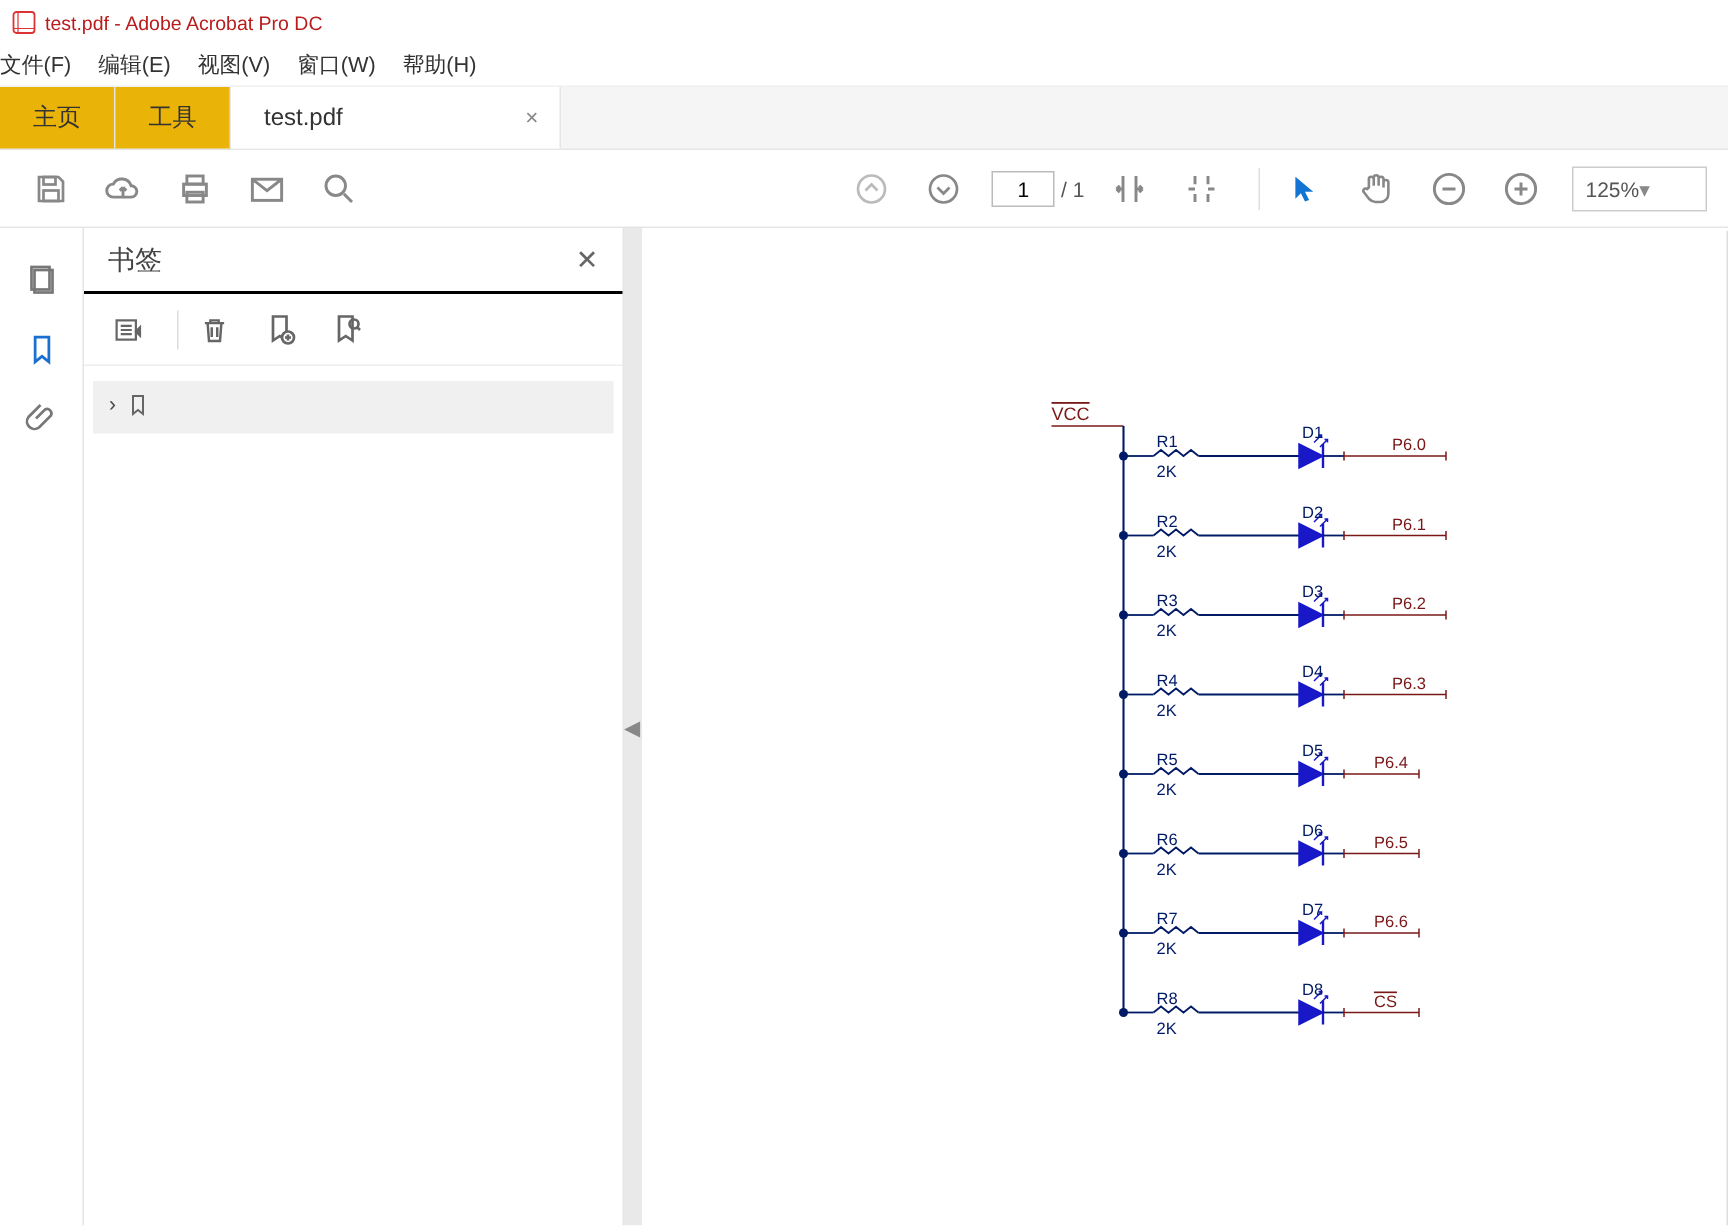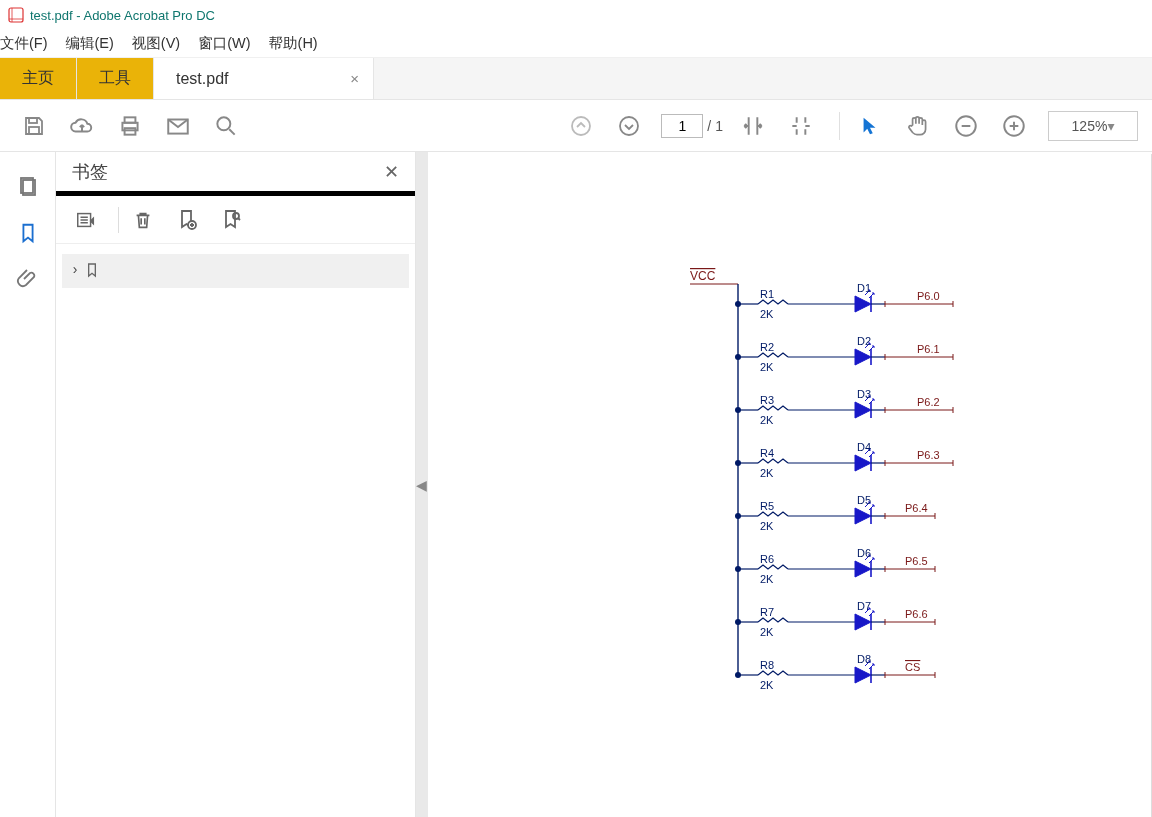--- a/index.html
+++ b/index.html
@@ -1,51 +1,51 @@
 <!DOCTYPE html>
 <html><head>
 <meta charset="utf-8">
 <style>
 * { box-sizing: border-box; margin: 0; padding: 0; }
 html, body { width: 1152px; height: 817px; font-family: "Segoe UI", "Microsoft YaHei", sans-serif; background: #fff; overflow: hidden; }
-.titlebar { height: 30px; display: flex; align-items: center; padding-left: 8px; font-size: 13px; color: #0f766e; }
+.titlebar { height: 30px; display: flex; align-items: center; padding-left: 8px; font-size: 13px; color: #b91c1c; }
 .titlebar .pdf-icon { width: 16px; height: 16px; margin-right: 6px; display: inline-flex; align-items: center; justify-content: center; }
 .menubar { height: 28px; display: flex; align-items: center; font-size: 14.5px; color: #333; border-bottom: 1px solid #f0f0f0; }
 .menubar span { margin-right: 18px; cursor: default; }
 .tabbar { height: 42px; display: flex; align-items: stretch; background: #f5f5f5; border-bottom: 1px solid #e5e5e5; }
 .tabbar .tab { padding: 0 22px; display: flex; align-items: center; font-size: 16px; color: #333; border-right: 1px solid #e5e5e5; background: #eab308; }
 .tabbar .tab.doc { background: #fff; min-width: 220px; justify-content: flex-start; position: relative; }
 .tabbar .tab.doc .close { position: absolute; right: 14px; color: #888; font-size: 15px; }
 .toolbar { height: 52px; display: flex; align-items: center; padding: 0 14px; border-bottom: 1px solid #e5e5e5; }
 .toolbar .tool { width: 40px; height: 40px; display: flex; align-items: center; justify-content: center; color: #777; margin-right: 8px; }
 .toolbar .spacer { flex: 1; }
 .toolbar .sep { width: 1px; height: 28px; background: #e0e0e0; margin: 0 10px; }
 .toolbar .pagebox { display: flex; align-items: center; font-size: 14px; color: #555; }
 .toolbar .pagebox input { width: 42px; height: 24px; text-align: center; border: 1px solid #bbb; font-size: 14px; margin: 0 4px; }
-.toolbar .zoombox { width: 90px; height: 30px; border: 1px solid #ccc; display: flex; align-items: center; justify-content: center; padding: 0 8px; font-size: 14px; color: #555; margin-left: 6px; }
+.toolbar .zoombox { width: 90px; height: 30px; border: 1px solid #ccc; display: flex; align-items: center; justify-content: flex-start; padding: 0 8px; font-size: 14px; color: #555; margin-left: 6px; }
 .toolbar .zoombox .chev { color: #888; }
 .workarea { display: flex; height: calc(817px - 30px - 28px - 42px - 52px); }
 .leftrail { width: 56px; background: #fff; border-right: 1px solid #e5e5e5; display: flex; flex-direction: column; align-items: center; padding-top: 12px; }
 .leftrail .railbtn { width: 40px; height: 46px; display: flex; align-items: center; justify-content: center; color: #666; }
 .leftrail .railbtn.active { color: #2a7bd6; }
 .bookpanel { width: 360px; border-right: 1px solid #e5e5e5; display: flex; flex-direction: column; }
-.bookpanel .bphead { height: 44px; display: flex; align-items: center; justify-content: space-between; padding: 0 16px; font-size: 18px; color: #444; border-bottom:5px solid #000000;gap:20px;}
+.bookpanel .bphead { height: 44px; display: flex; align-items: center; justify-content: space-between; padding: 0 16px; font-size: 18px; color: #444; border-bottom:2px solid #000000;gap:20px;}
 .bookpanel .bphead .x { color: #666; font-size: 18px; }
 .bookpanel .bptools { height: 48px; display: flex; align-items: center; padding: 0 12px; border-bottom: 1px solid #eee; }
 .bookpanel .bptools .bt { width: 36px; height: 36px; display: flex; align-items: center; justify-content: center; color: #555; margin-right: 8px; }
 .bookpanel .bptools .vsep { width: 1px; height: 26px; background: #ddd; margin: 0 6px; }
 .bookpanel .bptree { padding: 10px 6px; }
 .bookpanel .bpitem { display: flex; align-items: flex-start; background: #f0f0f0; padding: 4px 4px; }
 .bookpanel .bpitem .chev { width: 18px; text-align: center; color: #444; font-size: 14px; padding-top:3px;}
 .bookpanel .bpitem .bm { width: 22px; color: #555; padding-top:2px;}
 .bookpanel .bpitem .txt { flex: 1; font-size: 16px; color: #222; line-height: 1.5; }
 .docview { flex: 1; background: #fff; position: relative; display:flex;}
 .docview .gutter { width: 12px; background:#e9e9e9; }
 .docview .collapse-handle { position: absolute; left: 0; top: 50%; transform: translateY(-50%); color:#888; font-size:14px; }
-.page { flex:1; margin: 2px 0 0 0; background: #fff; position:relative; box-shadow: -1px 0 0 #ddd inset; }
+.page { flex:1; margin: 2px 0 0 11px; background: #fff; position:relative; box-shadow: -1px 0 0 #ddd inset; }
 svg.schematic { position:absolute; left:0; top:0; }
 svg.schematic text { font-family: Arial, sans-serif; }
 .cursor-arrow { color:#1474d4; }
 </style>
 </head>
 <body>
 
 <div class="titlebar">
   <span class="pdf-icon">
     <svg width="16" height="16" viewBox="0 0 16 16">

